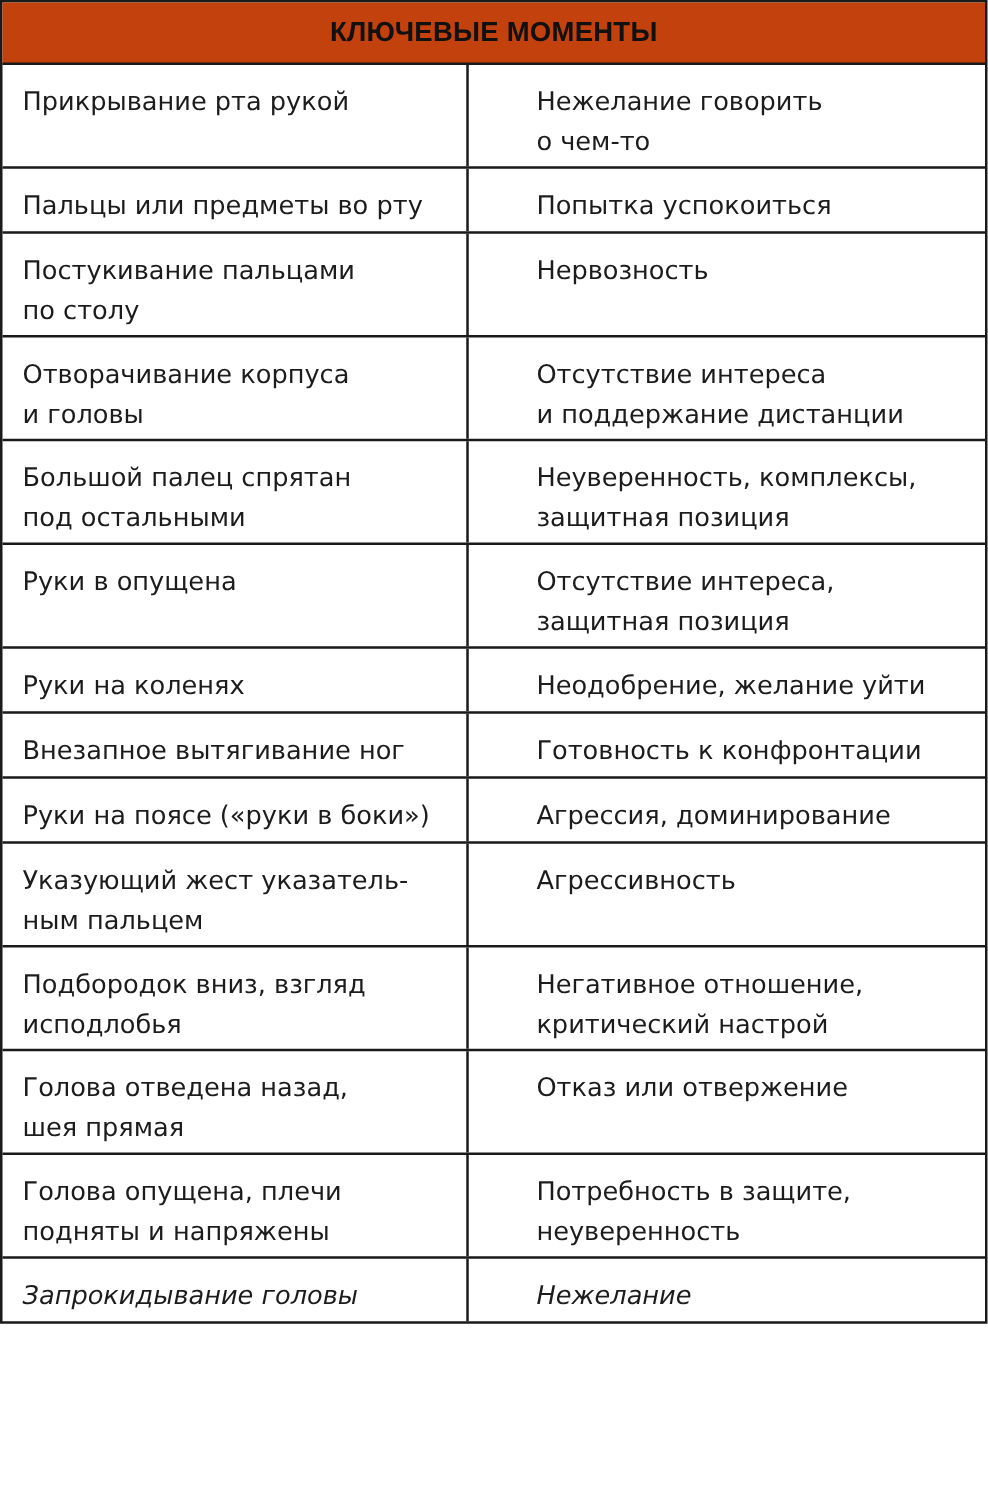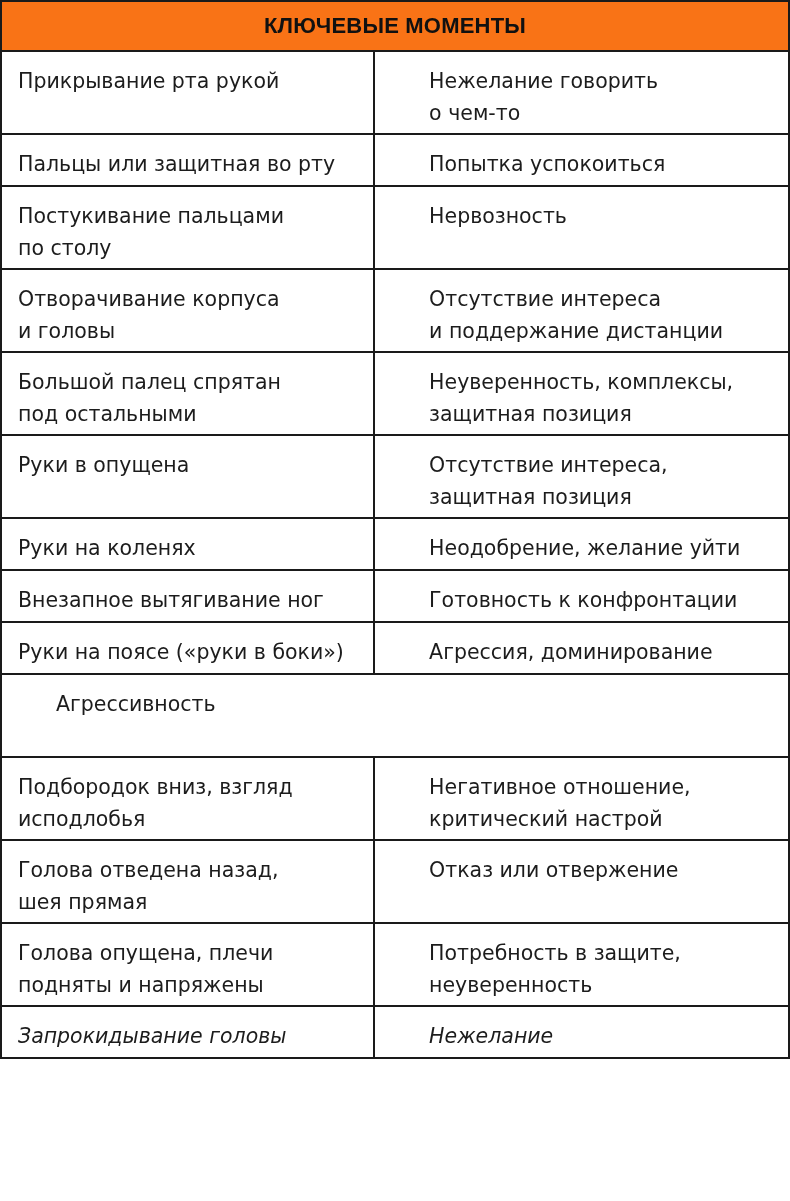--- a/index.html
+++ b/index.html
@@ -8,21 +8,21 @@
     position: absolute; left: 0; top: 0;
     width: 786px;
     border: 2px solid #1a1a1a;
     border-bottom-width: 2px;
     font-family: "DejaVu Sans", sans-serif;
     color: #1c1c1c;
     box-sizing: content-box;
   }
   .header {
     height: 48px;
-    background: #f97316;
+    background: #c2410c;
     border-bottom: 2px solid #1a1a1a;
     display: flex; align-items: center; justify-content: center;
   }
   .header-title {
     font-family: "Liberation Sans", sans-serif;
     font-weight: bold;
     font-size: 22px;
     letter-spacing: 0.2px;
     color: #111;
   }
@@ -52,21 +52,21 @@
   <div class="header">
     <span class="header-title">КЛЮЧЕВЫЕ МОМЕНТЫ</span>
   </div>
 
   <div class="row h1">
     <div class="cell cell-left">Прикрывание рта рукой</div>
     <div class="cell cell-right">Нежелание говорить
 о чем-то</div>
   </div>
   <div class="row h2">
-    <div class="cell cell-left">Пальцы или защитная во рту</div>
+    <div class="cell cell-left">Пальцы или предметы во рту</div>
     <div class="cell cell-right">Попытка успокоиться</div>
   </div>
   <div class="row h1">
     <div class="cell cell-left">Постукивание пальцами
 по столу</div>
     <div class="cell cell-right">Нервозность</div>
   </div>
   <div class="row h1">
     <div class="cell cell-left">Отворачивание корпуса
 и головы</div>
@@ -90,20 +90,22 @@
   </div>
   <div class="row h2">
     <div class="cell cell-left">Внезапное вытягивание ног</div>
     <div class="cell cell-right">Готовность к конфронтации</div>
   </div>
   <div class="row h2">
     <div class="cell cell-left">Руки на поясе («руки в боки»)</div>
     <div class="cell cell-right">Агрессия, доминирование</div>
   </div>
   <div class="row h1">
+    <div class="cell cell-left">Указующий жест указатель-
+ным пальцем</div>
     <div class="cell cell-right">Агрессивность</div>
   </div>
   <div class="row h1">
     <div class="cell cell-left">Подбородок вниз, взгляд
 исподлобья</div>
     <div class="cell cell-right">Негативное отношение,
 критический настрой</div>
   </div>
   <div class="row h1">
     <div class="cell cell-left">Голова отведена назад,

